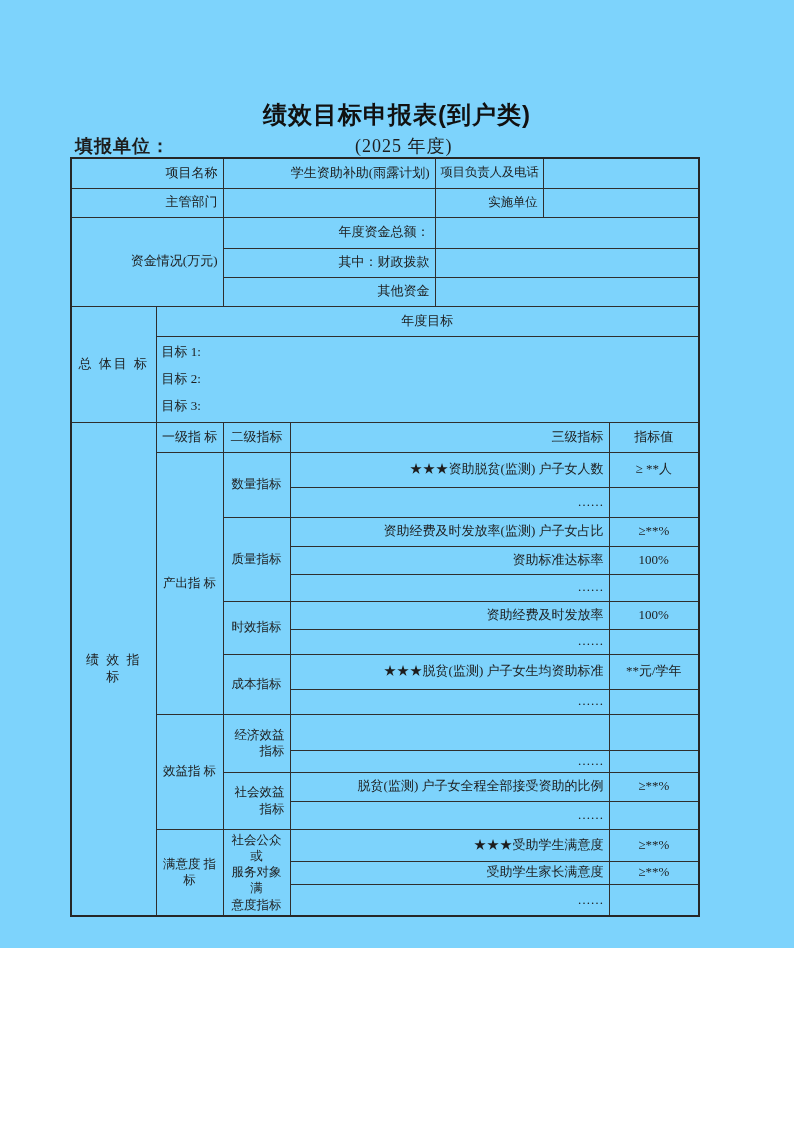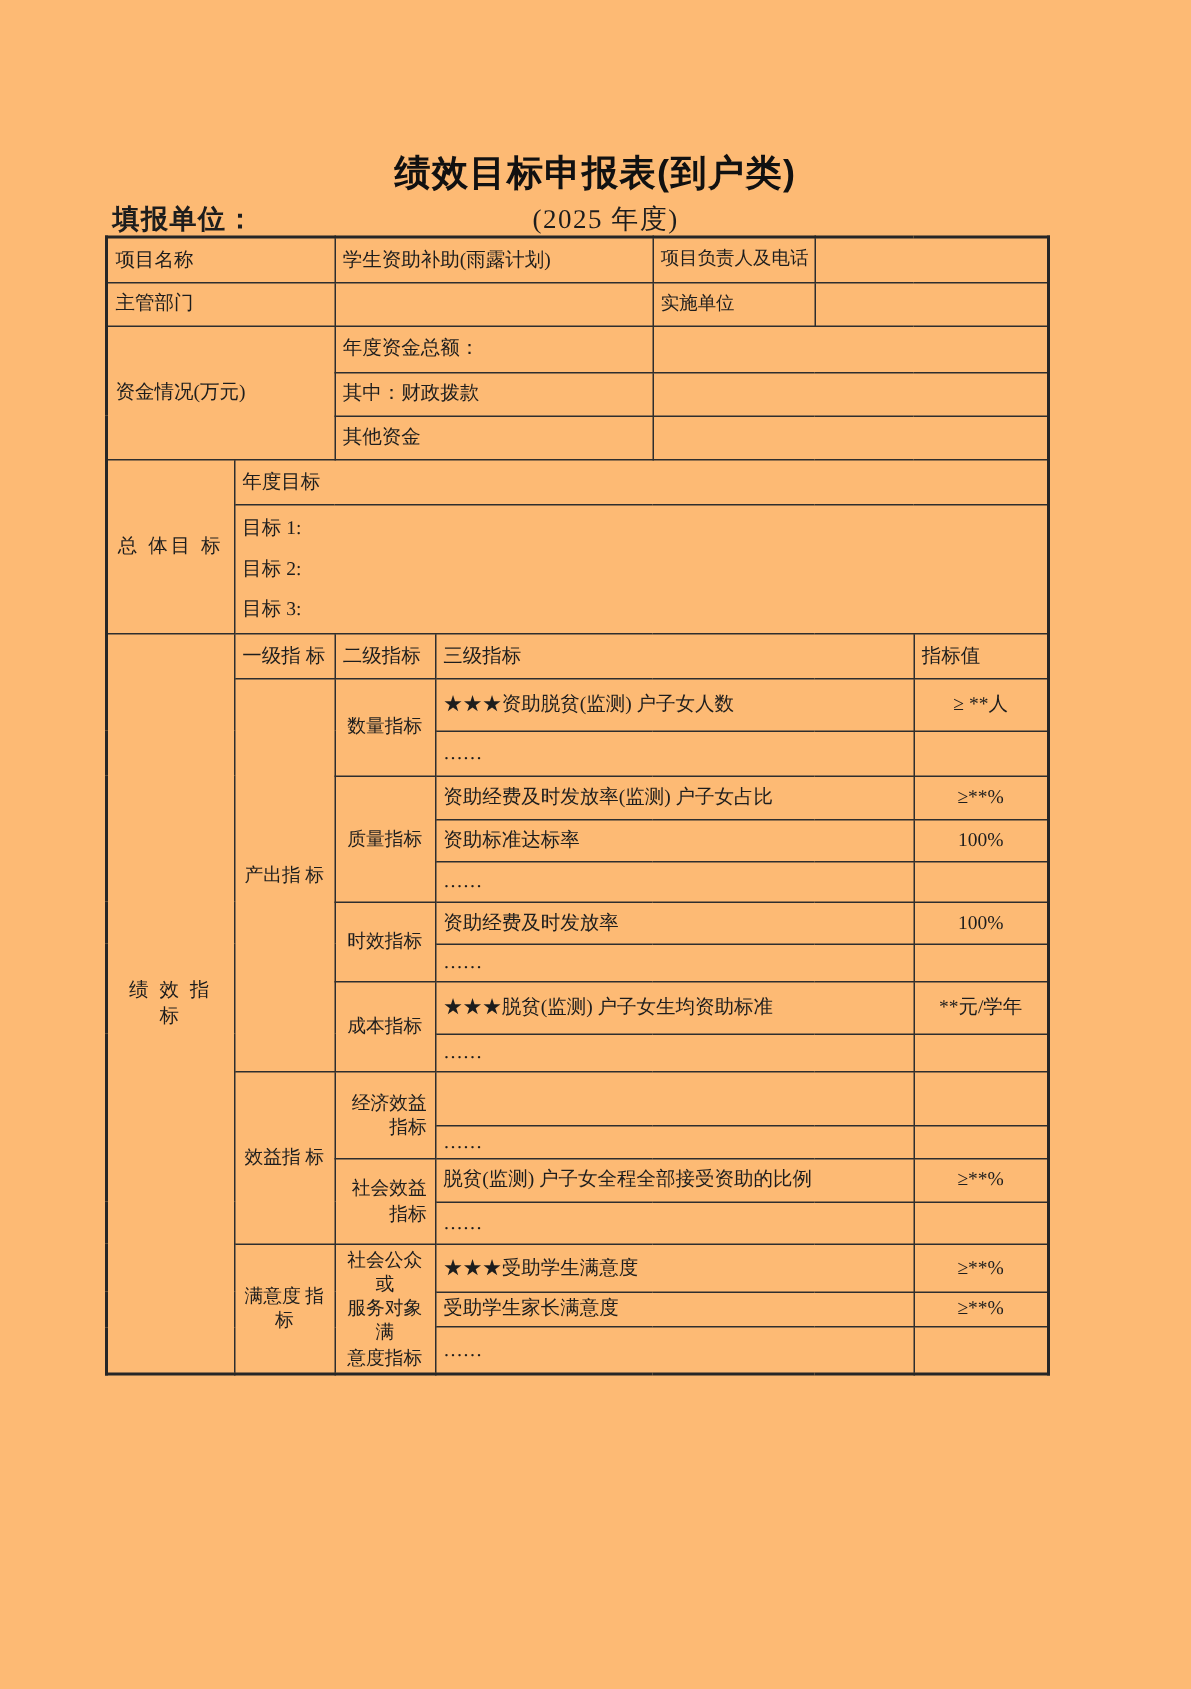--- a/index.html
+++ b/index.html
@@ -1,19 +1,19 @@
 <!DOCTYPE html>
 <html><head>
 <meta charset="utf-8">
 <style>
   html,body{margin:0;padding:0;background:#ffffff;}
   .page{
     position:relative;
-    width:794px;height:1126px;
-    background:#fdba74;
+    width:794px;height:948px;
+    background:#7dd3fc;
     overflow:hidden;
     font-family:"Liberation Serif", serif;
     color:#1d1d1d;
   }
   .title{
     position:absolute;top:99px;left:0;width:100%;
     text-align:center;
     font-family:"Liberation Sans", sans-serif;
     font-weight:bold;font-size:24px;letter-spacing:1px;
     color:#111;
@@ -27,29 +27,29 @@
     font-size:13px;
     border:2px solid #262626;
   }
   table.form td{
     border:1px solid #2e2e2e;
     padding:2px 5px;
     vertical-align:middle;
     line-height:1.3;
     overflow:hidden;
   }
-  td.c{}
-  td.lbl{text-align:left;}
+  td.c{text-align:center;}
+  td.lbl{text-align:right;}
   td.tight{padding:2px 1px 2px 3px;font-size:12.3px;white-space:nowrap;}
   td.l2{
     text-align:center;white-space:pre-line;
     font-size:12.5px;padding:2px 1px;
   }
   td.l2left{text-align:right;padding-left:4px;margin-top:38px;}
-  td.l3{text-align:left;padding-left:6px;font-family:Liberation Serif, serif;}
+  td.l3{text-align:right;padding-left:6px;font-family:Liberation Serif, serif;}
   td.val{text-align:center;font-size:13px;}
   td.side{
     text-align:center;letter-spacing:2px;
     padding:0 2px;
   }
   td.goals{vertical-align:top;padding:6px 4px 2px 6px;}
   td.goals .goal-line{height:27px;display:flex;align-items:center;}
   .note{
     position:absolute;top:917px;left:63px;width:648px;
     font-size:13.5px;line-height:22px;letter-spacing:0.3px;color:#161616;

